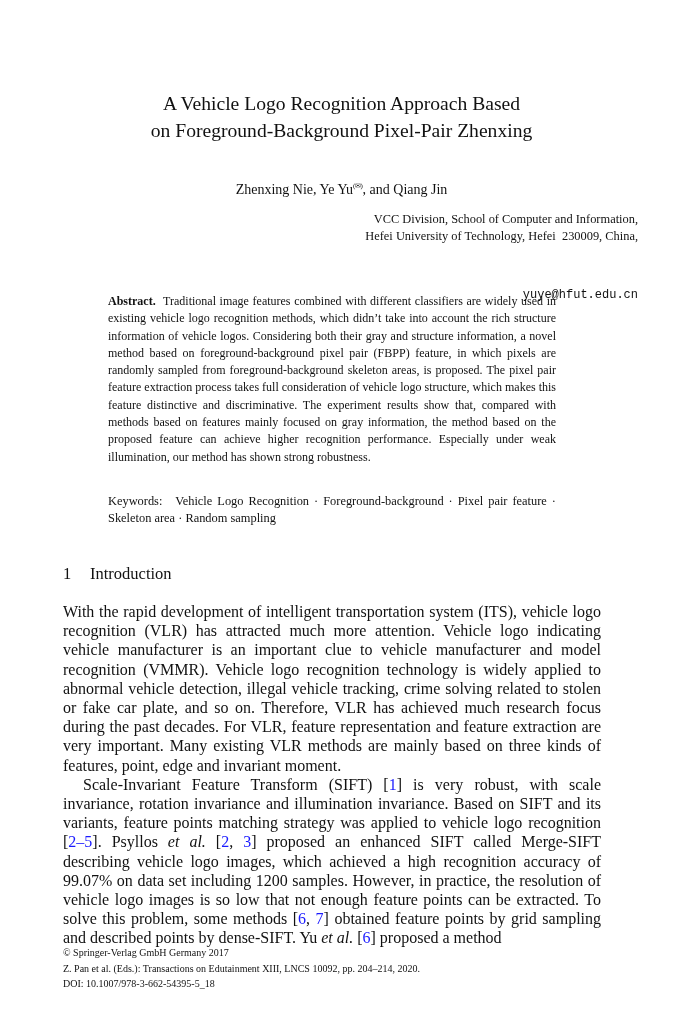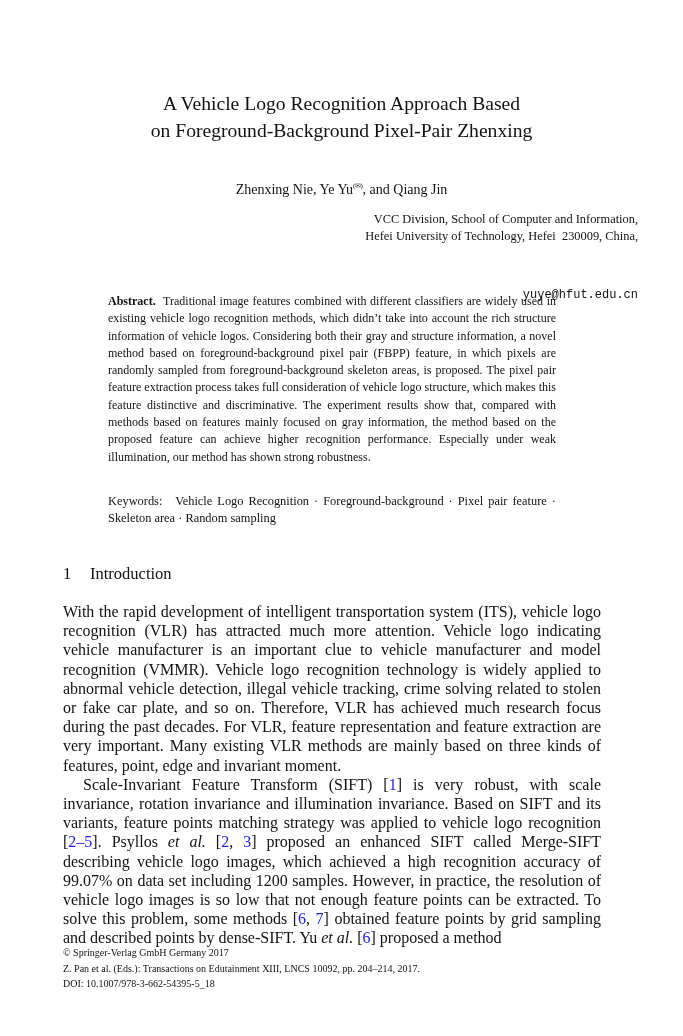--- a/index.html
+++ b/index.html
@@ -90,17 +90,17 @@
     <span class="num">1</span><span>Introduction</span>
   </div>
 
   <div class="body-text">
     <p>With the rapid development of intelligent transportation system (ITS), vehicle logo recognition (VLR) has attracted much more attention. Vehicle logo indicating vehicle manufacturer is an important clue to vehicle manufacturer and model recognition (VMMR). Vehicle logo recognition technology is widely applied to abnormal vehicle detection, illegal vehicle tracking, crime solving related to stolen or fake car plate, and so on. Therefore, VLR has achieved much research focus during the past decades. For VLR, feature representation and feature extraction are very important. Many existing VLR methods are mainly based on three kinds of features, point, edge and invariant moment.</p>
     <p class="indent"><span>Scale-Invariant Feature Transform (SIFT) [</span><span class="cite">1</span><span>] is very robust, with scale invariance, rota­tion invariance and illumination invariance. Based on SIFT and its variants, feature points matching strategy was applied to vehicle logo recognition [</span><span class="cite">2–5</span><span>]. Psyllos </span><span class="em">et al.</span><span> [</span><span class="cite">2</span><span>, </span><span class="cite">3</span><span>] proposed an enhanced SIFT called Merge-SIFT describing vehicle logo images, which achieved a high recognition accuracy of 99.07% on data set including 1200 samples. However, in practice, the resolution of vehicle logo images is so low that not enough feature points can be extracted. To solve this problem, some methods [</span><span class="cite">6</span><span>, </span><span class="cite">7</span><span>] obtained feature points by grid sampling and described points by dense-SIFT. Yu </span><span class="em">et al.</span><span> [</span><span class="cite">6</span><span>] proposed a method</span></p>
   </div>
 
   <div class="footer">
     <div>© Springer-Verlag GmbH Germany 2017</div>
-    <div>Z. Pan et al. (Eds.): Transactions on Edutainment XIII, LNCS 10092, pp. 204–214, 2017.</div>
+    <div>Z. Pan et al. (Eds.): Transactions on Edutainment XIII, LNCS 10092, pp. 204–214, 2020.</div>
     <div>DOI: 10.1007/978-3-662-54395-5_18</div>
   </div>
 
 </div>
 
 </body></html>

